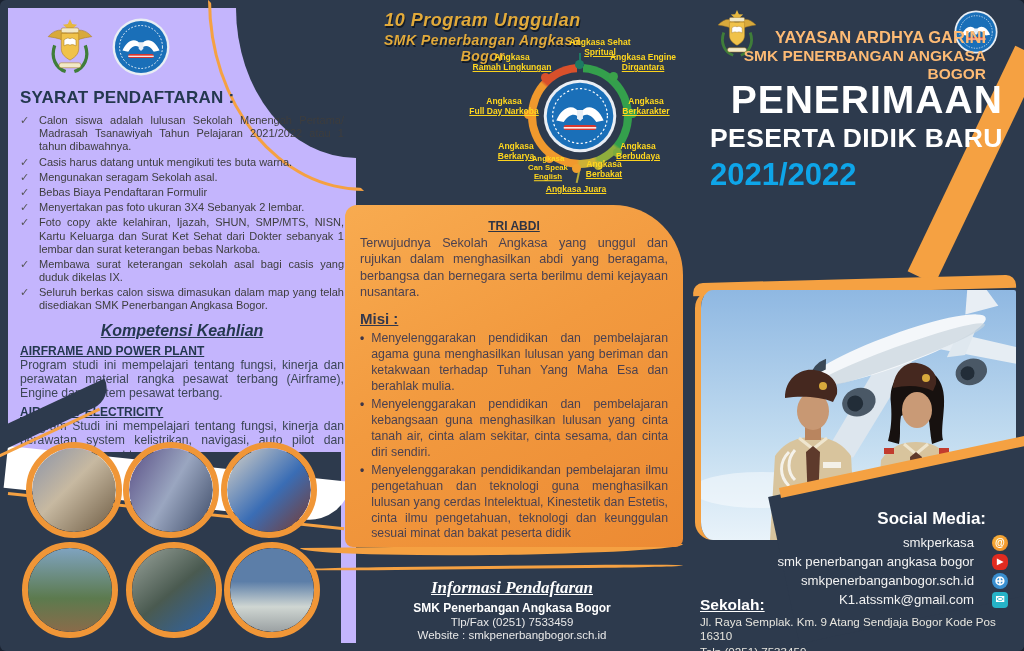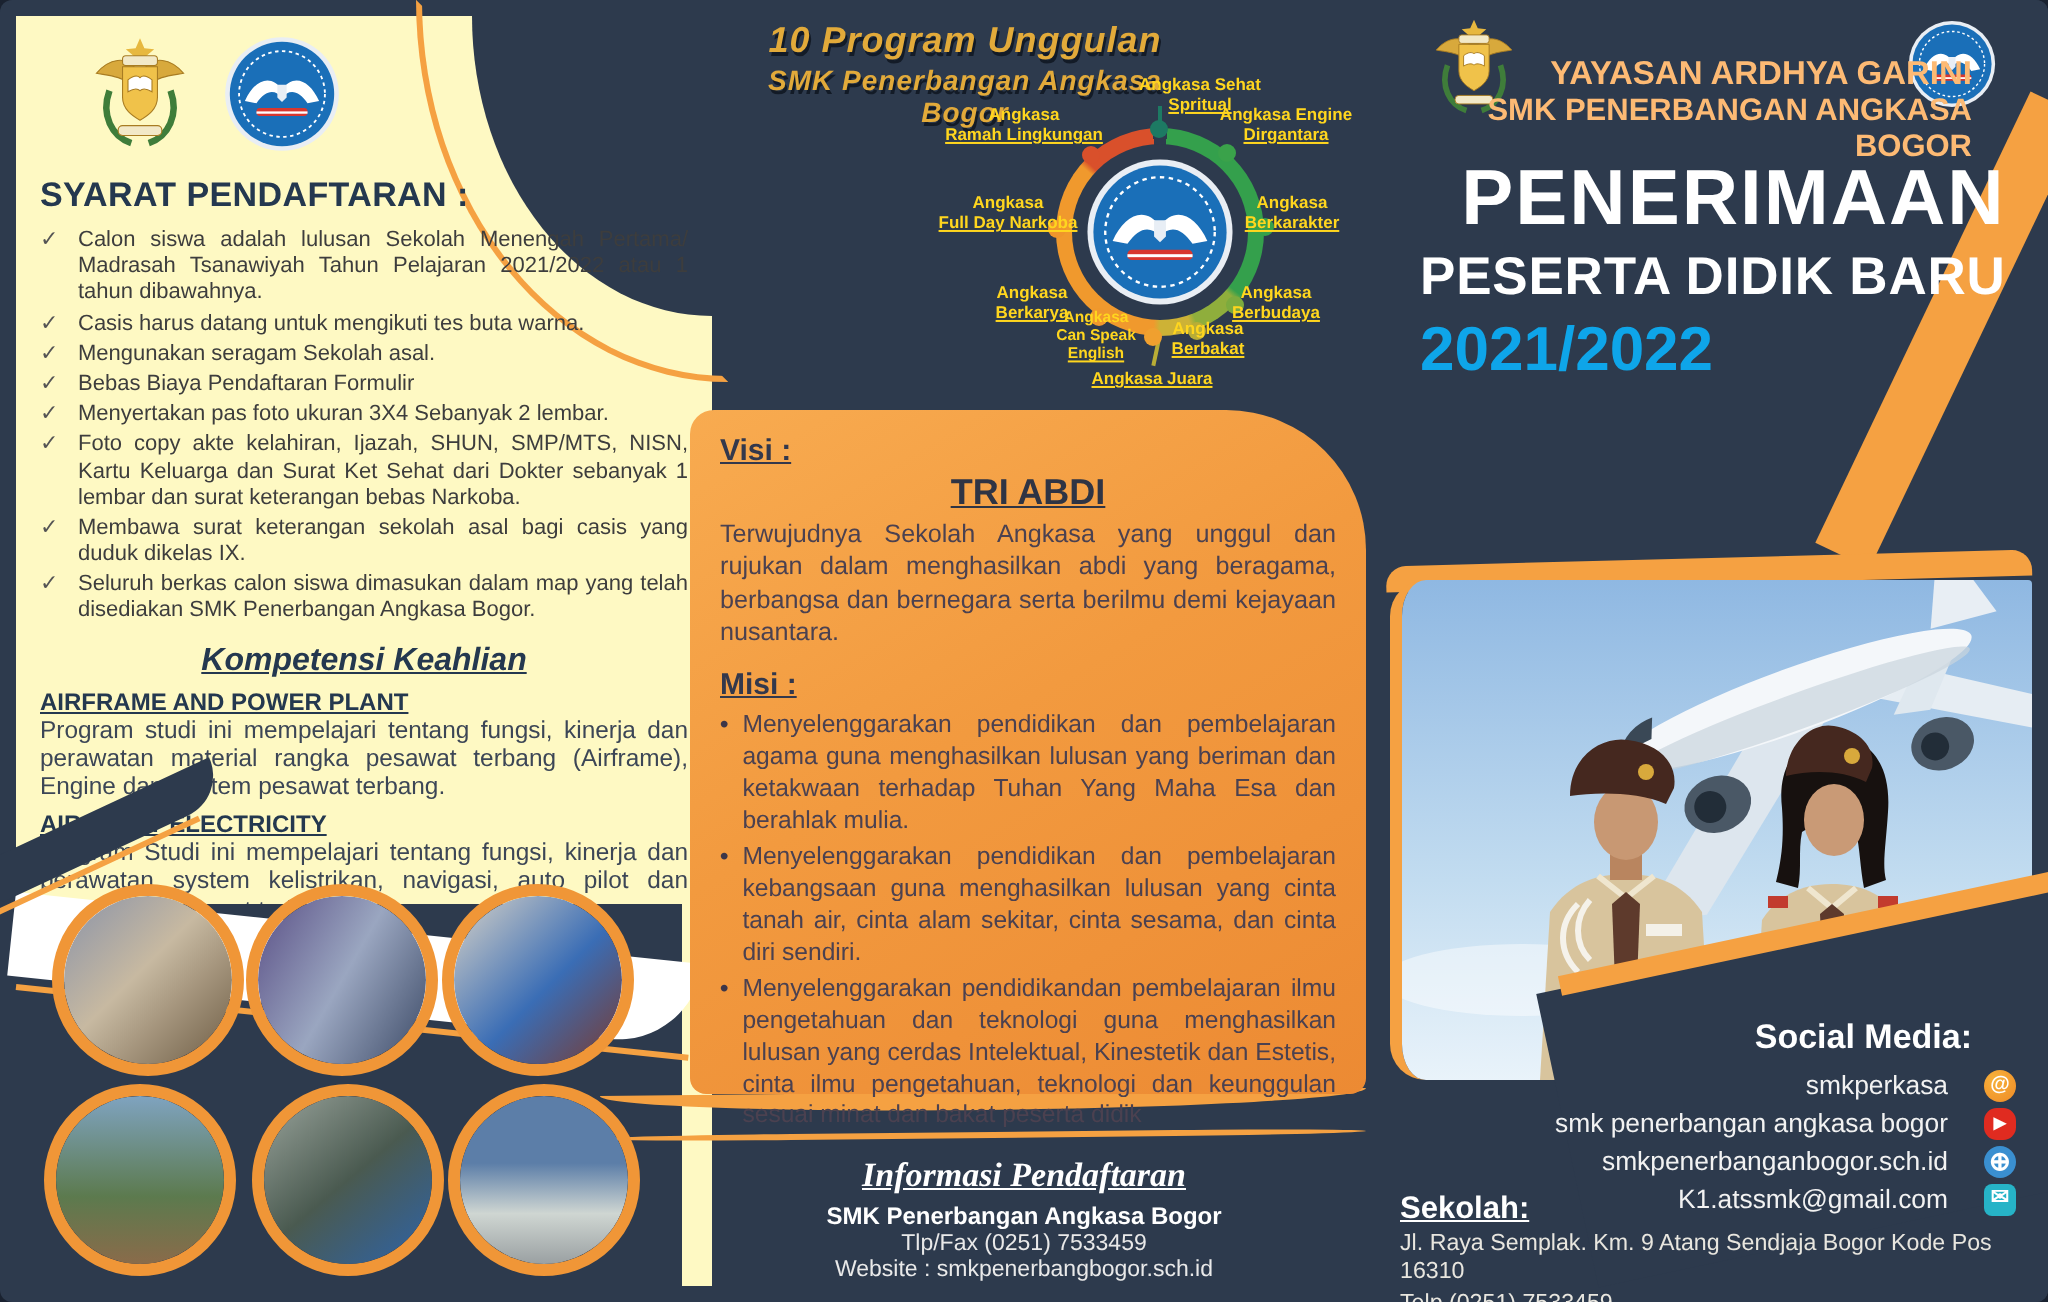--- a/index.html
+++ b/index.html
@@ -1,19 +1,19 @@
 <!DOCTYPE html>
 <html><head>
 <meta charset="utf-8">
 <style>
   html,body{margin:0;padding:0;background:#1a2230;}
   .page{position:relative;width:1024px;height:651px;background:#2d3a4d;overflow:hidden;
         font-family:"Liberation Sans",sans-serif;border-radius:6px;}
   
-  .panel-left{position:absolute;left:8px;top:8px;width:348px;height:635px;background:#fef9c3;z-index:1;}
+  .panel-left{position:absolute;left:8px;top:8px;width:348px;height:635px;background:#c4b5fd;z-index:1;}
   .lp-content{position:relative;padding:4px 12px 0 12px;z-index:3;}
   .lp-logos{display:flex;align-items:center;gap:14px;margin:4px 0 2px 22px;height:62px;}
   .lp-wedge{position:absolute;right:0;top:0;width:120px;height:150px;background:#2d3a4d;
             border-bottom-left-radius:100% 100%;z-index:2;}
   .lp-wedge-line{position:absolute;right:-8px;top:-8px;width:150px;height:185px;
             border:3px solid transparent;border-left-color:#f5a142;border-bottom-color:#f5a142;
             border-bottom-left-radius:100% 100%;z-index:2;}
   .syarat-title{font-size:17px;font-weight:800;color:#24384f;margin:10px 0 6px 0;letter-spacing:.2px;}
   .chk{display:flex;gap:6px;margin-bottom:2px;}
   .tick{width:13px;flex:none;color:#555;font-size:11px;line-height:1.2;}
@@ -58,21 +58,21 @@
   .ddot{position:absolute;width:9px;height:9px;border-radius:50%;z-index:6;}
   .dconn{position:absolute;z-index:5;}
   .dlabel{position:absolute;transform:translate(-50%,-50%);text-align:center;z-index:6;
           color:#ffd61e;font-size:8.5px;font-weight:800;line-height:1.18;white-space:nowrap;}
   .dlabel span{display:block;}
   .dlabel .u{text-decoration:underline;}
   .visi-box{position:absolute;left:345px;top:205px;width:338px;height:342px;box-sizing:border-box;
             padding:12px 15px;border-radius:12px 70px 8px 8px;z-index:3;
             background:linear-gradient(150deg,#f8ab50 0%,#f29a3f 45%,#ec8a33 100%);}
   .visi-label{font-size:15px;font-weight:800;color:#33384c;text-decoration:underline;}
-  .tri-abdi{font-size:18px;font-weight:800;color:#2f3444;text-decoration:underline;text-align:center;margin:2px 0 2px 0;}
+  .tri-abdi{font-size:12px;font-weight:800;color:#2f3444;text-decoration:underline;text-align:center;margin:2px 0 2px 0;}
   .visi-text{font-size:12.6px;line-height:1.3;color:#4b4150;text-align:justify;}
   .misi-label{font-size:15px;font-weight:800;color:#33384c;text-decoration:underline;margin:10px 0 4px 0;}
   .misi-item{display:flex;gap:7px;margin-bottom:3px;}
   .misi-item .b{flex:none;color:#3d3648;font-weight:bold;font-size:12px;line-height:1.3;}
   .misi-item .txt{flex:1;font-size:12.3px;line-height:1.28;color:#4b4150;text-align:justify;}
   .info-block{position:absolute;left:341px;top:578px;width:342px;text-align:center;z-index:3;color:#fff;}
   .info-title{font-family:"Liberation Serif",serif;font-style:italic;font-weight:800;font-size:17px;
               text-decoration:underline;}
   .info-l1{font-size:12px;font-weight:800;margin-top:3px;}
   .info-l2,.info-l3{font-size:11.5px;color:#e9e9e9;margin-top:1px;}
@@ -273,21 +273,20 @@
   <div class="dlabel" style="left:504px;top:106px;">
     <span>Angkasa</span>
       <span class="u">Full Day Narkoba</span>
   </div>
   <div class="dlabel" style="left:512px;top:62px;">
     <span>Angkasa</span>
       <span class="u">Ramah Lingkungan</span>
   </div>
 
   <div class="visi-box">
-    <div class="visi-label">Visi :</div>
     <div class="tri-abdi">TRI ABDI</div>
     <div class="visi-text">Terwujudnya Sekolah Angkasa yang unggul dan rujukan dalam menghasilkan abdi yang beragama, berbangsa dan bernegara serta berilmu demi kejayaan nusantara.</div>
     <div class="misi-label">Misi :</div>
     <div>
       <div class="misi-item">
         <span class="b">•</span>
         <span class="txt">Menyelenggarakan pendidikan dan pembelajaran agama guna menghasilkan lulusan yang beriman dan ketakwaan terhadap Tuhan Yang Maha Esa dan berahlak mulia.</span>
       </div>
       <div class="misi-item">
         <span class="b">•</span>

